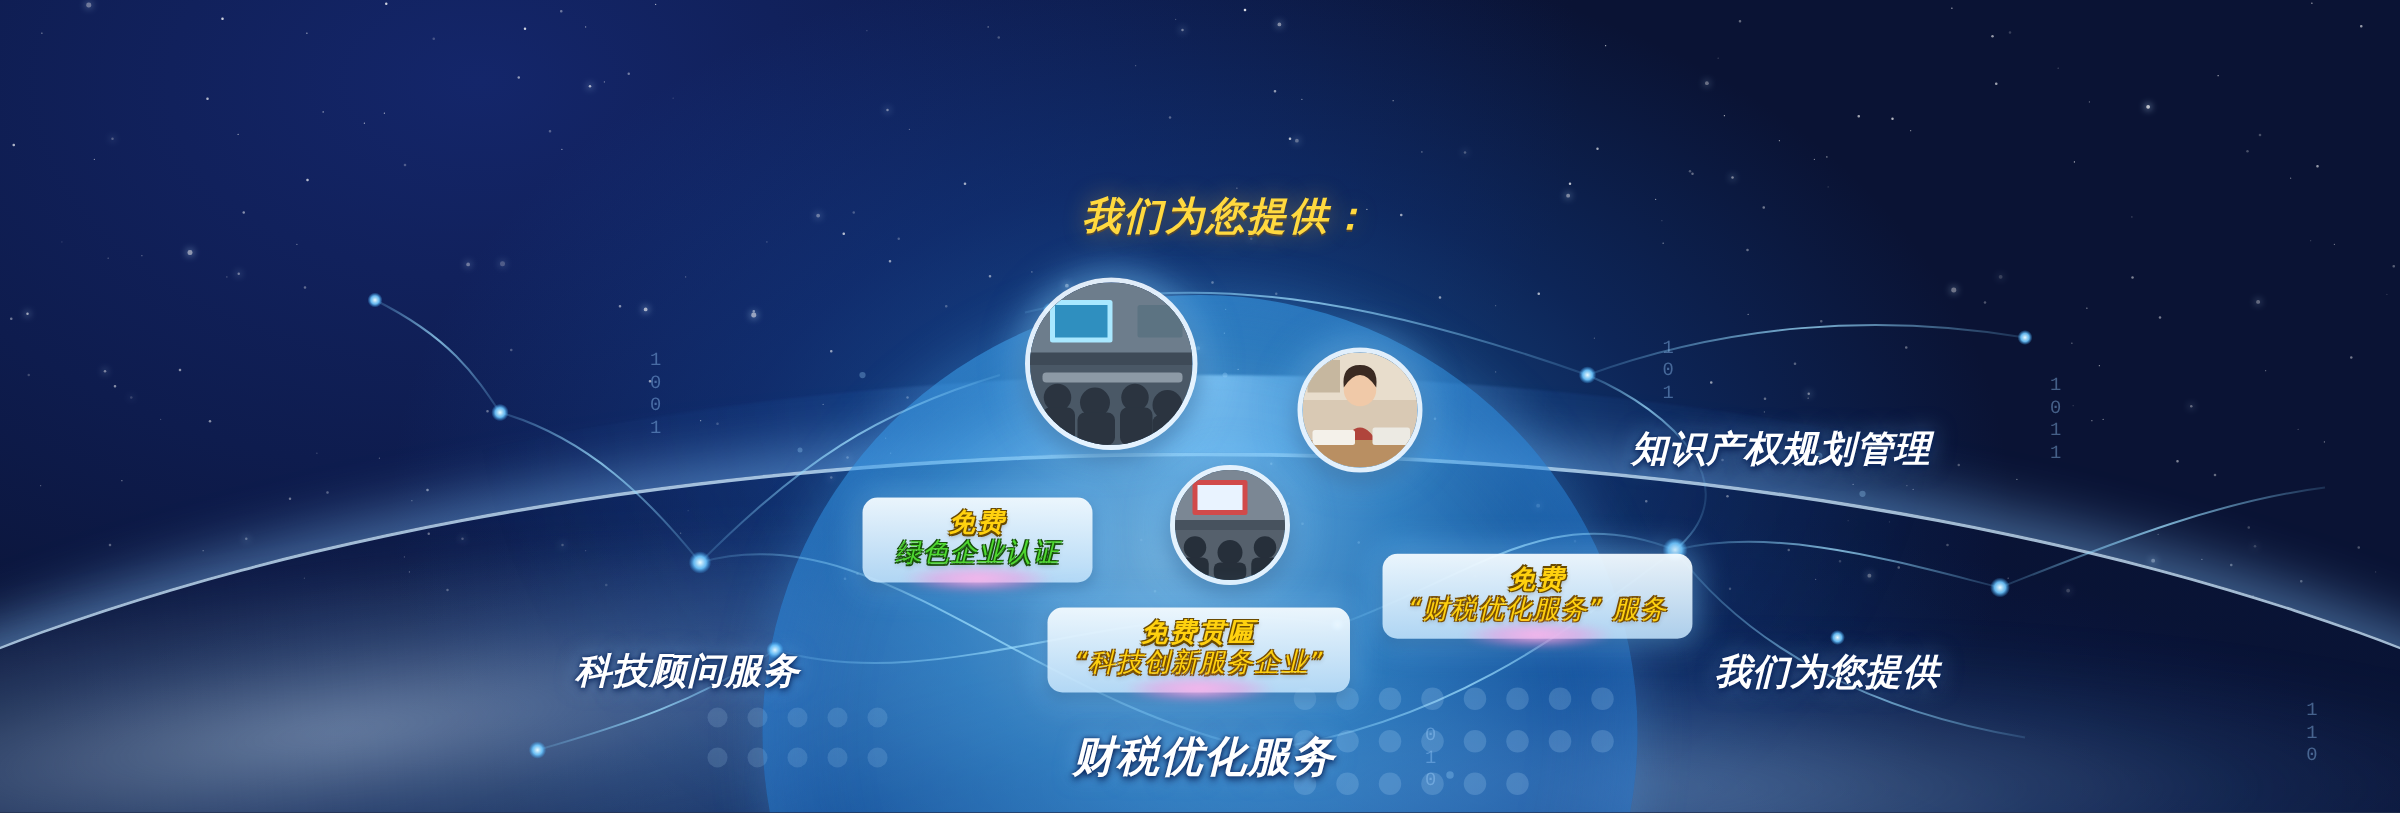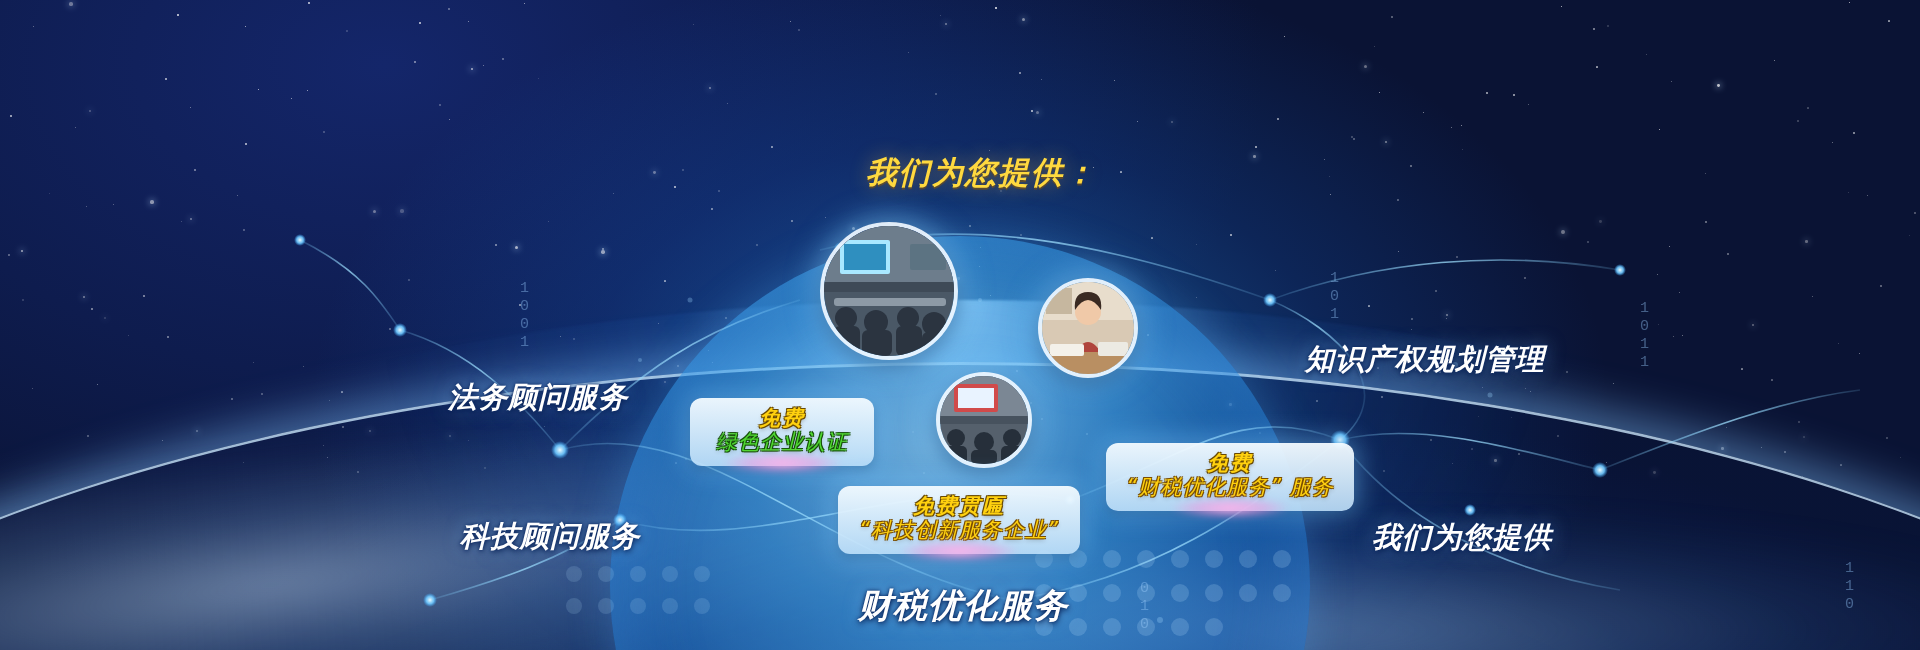--- a/index.html
+++ b/index.html
@@ -545,21 +545,20 @@
         <circle cx="16" cy="62" r="9"></circle>
           <circle cx="44" cy="66" r="10"></circle>
           <circle cx="72" cy="62" r="9"></circle>
         <rect x="5" y="70" width="22" height="18" rx="5"></rect>
           <rect x="31" y="74" width="26" height="14" rx="5"></rect>
           <rect x="61" y="70" width="22" height="18" rx="5"></rect>
       </g>
     </svg>
   </div>
 
-  <div class="svc" style="left:448px;top:378px;">法务顾问服务</div>
   <div class="svc" style="left:460px;top:517px;">科技顾问服务</div>
   <div class="svc svc-big" style="left:858px;top:583px;">财税优化服务</div>
   <div class="svc" style="left:1305px;top:340px;">知识产权规划管理</div>
   <div class="svc" style="left:1372px;top:518px;">我们为您提供</div>
 
   <div class="badge" style="left:690px;top:398px;width:148px;">
     <div class="l1">免费</div>
     <div class="l2 green">绿色企业认证</div>
     <div class="glow"></div>
   </div>

